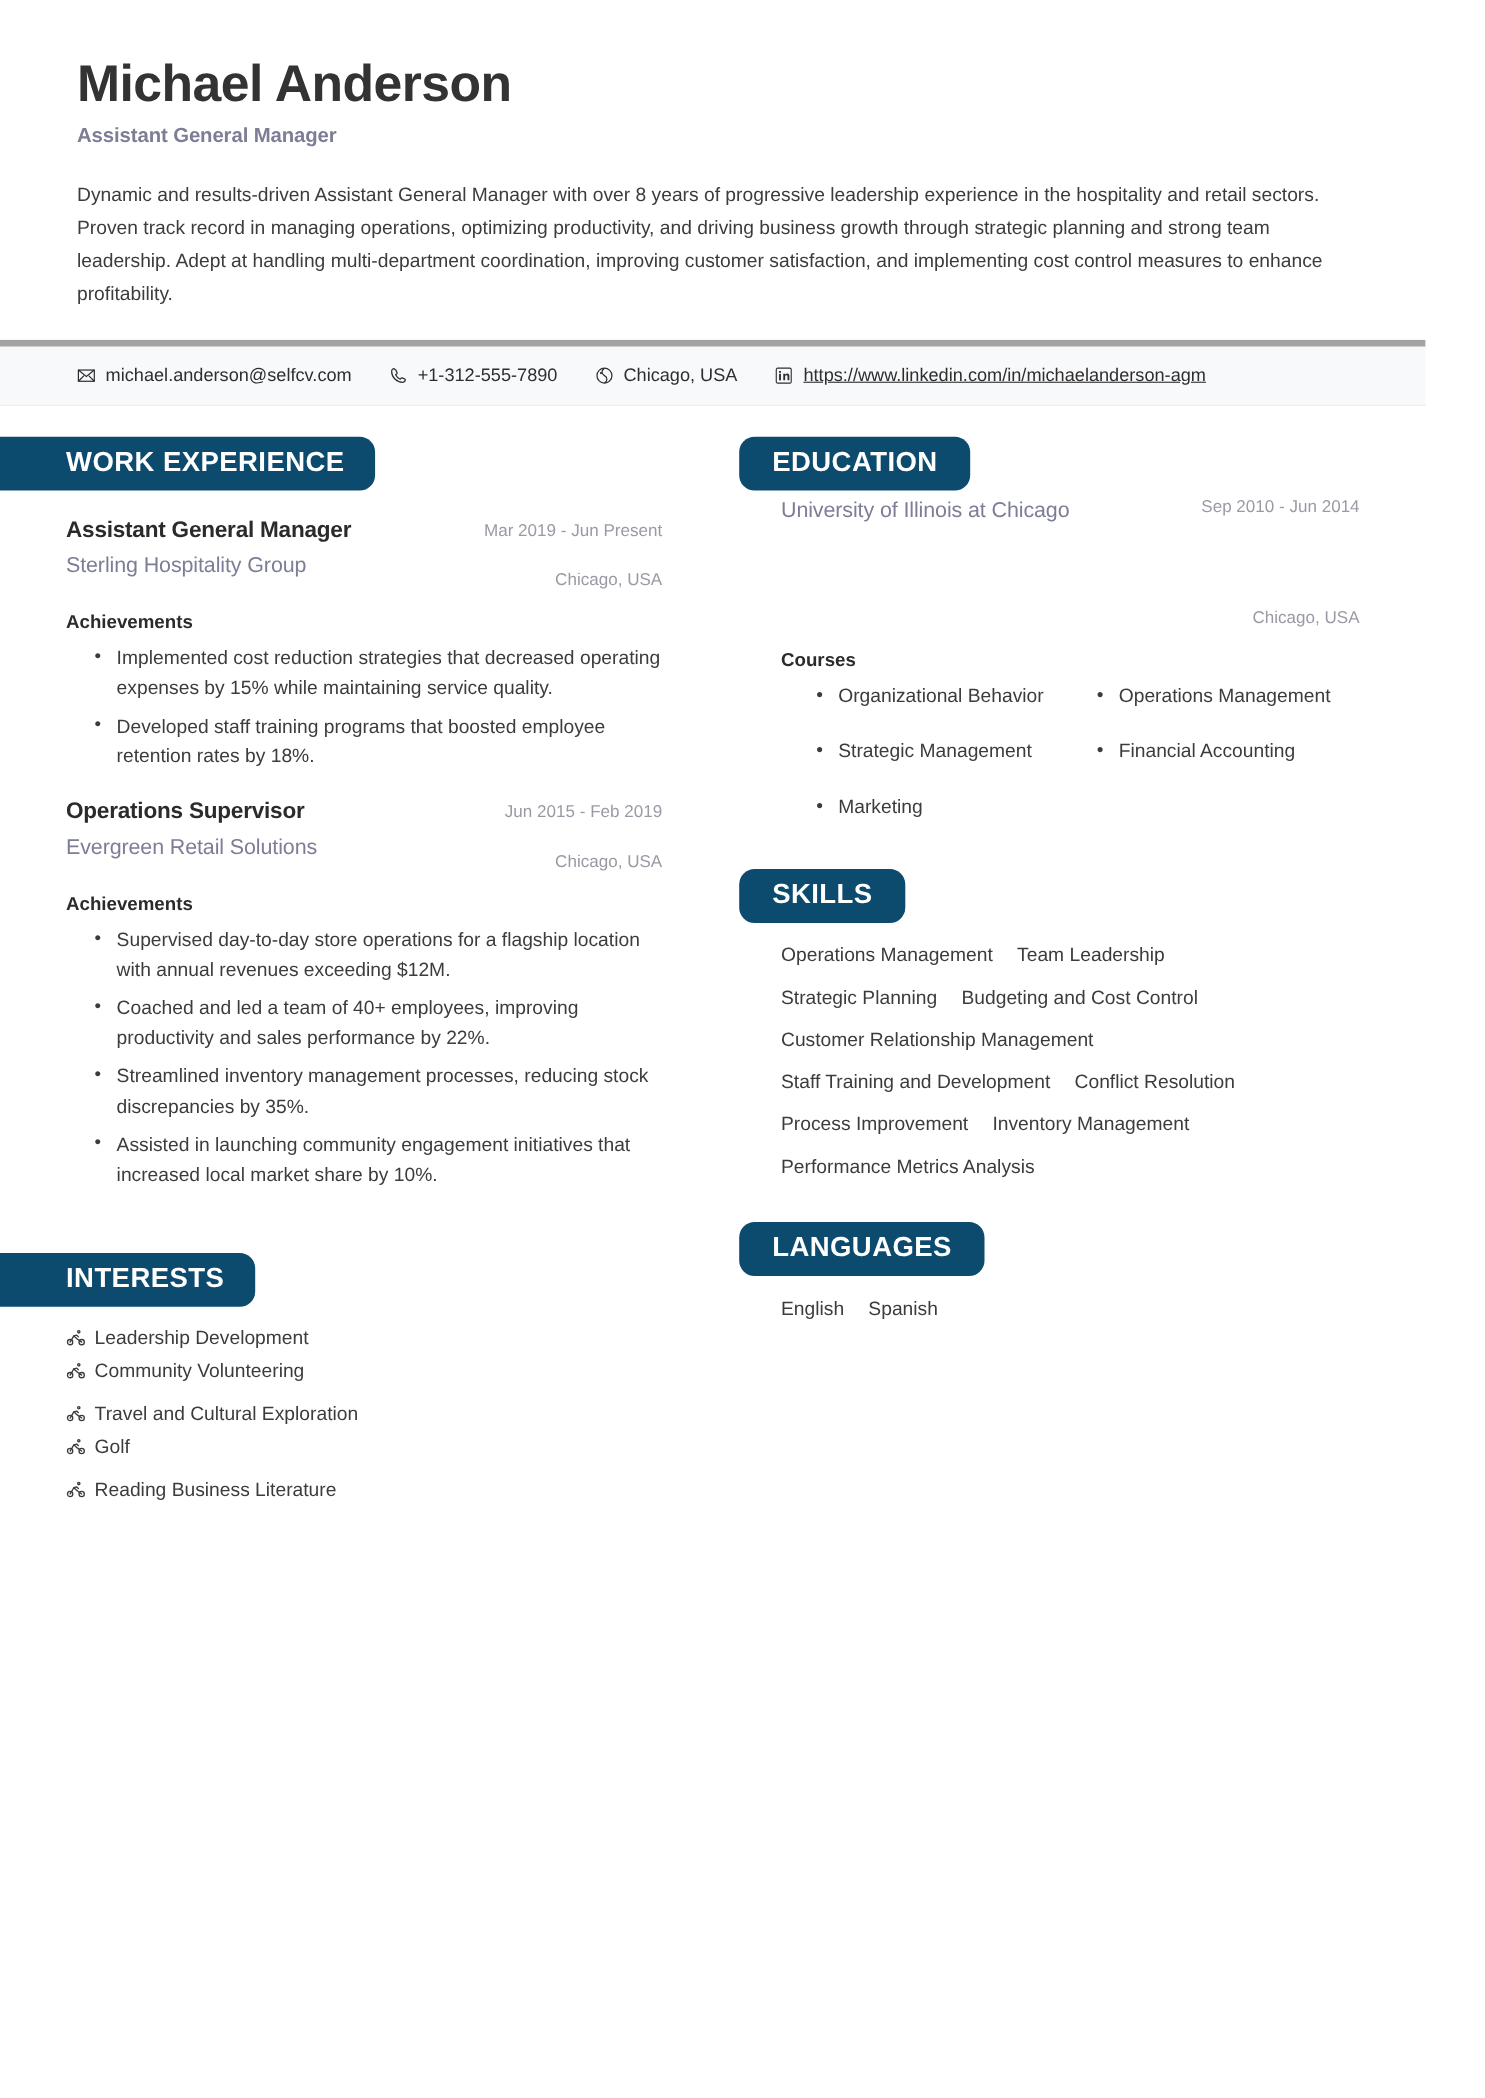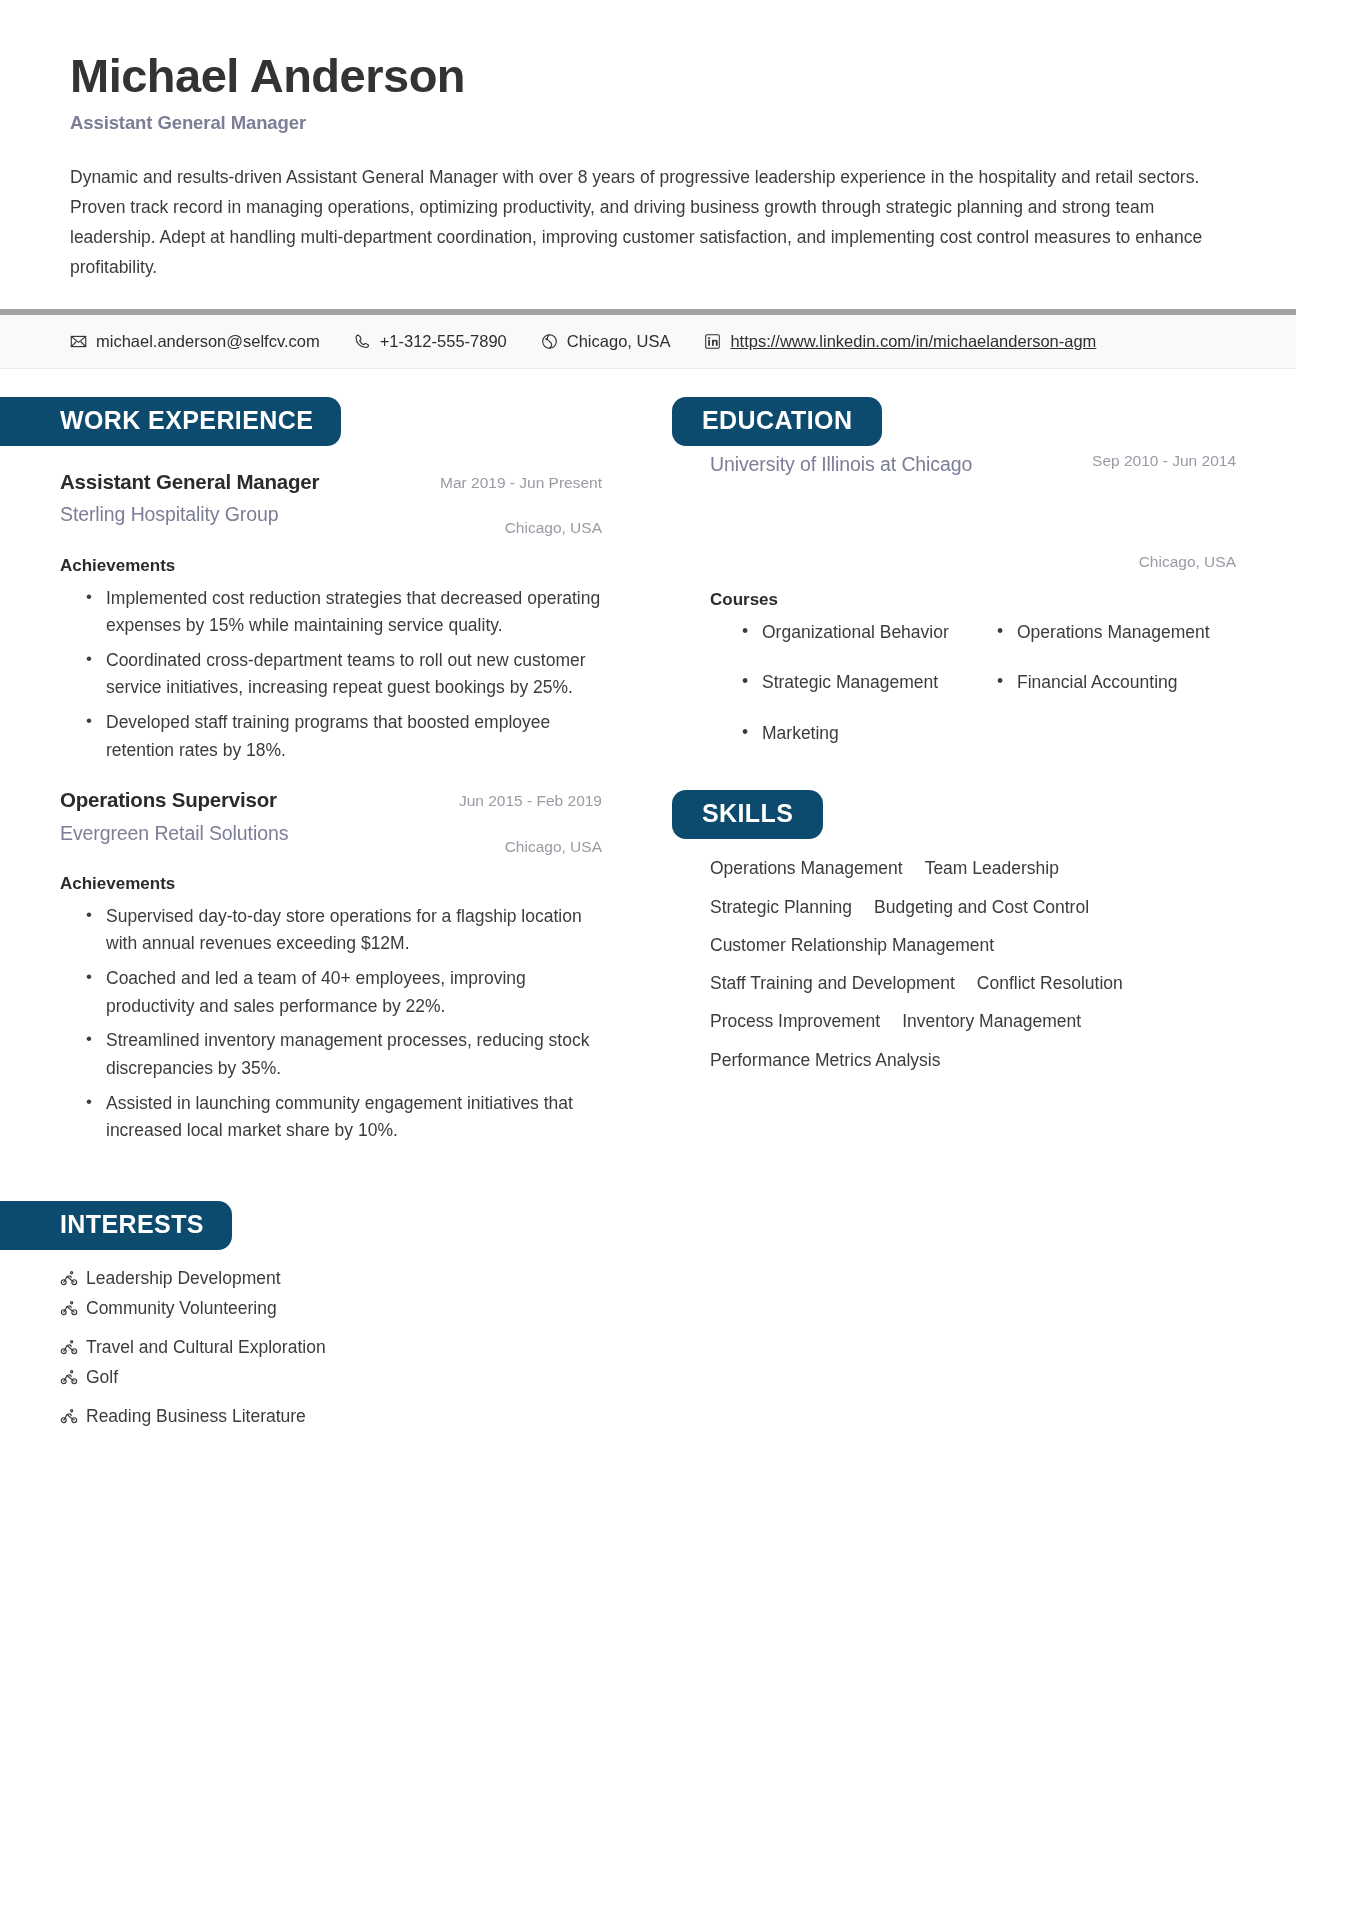--- a/index.html
+++ b/index.html
@@ -327,21 +327,20 @@
                 <div class="entry-org">Sterling Hospitality Group</div>
               </div>
               <div class="entry-meta">
                 <div class="entry-date">Mar 2019 - Jun Present</div>
                 <div class="entry-loc">Chicago, USA</div>
               </div>
             </div>
             <div class="sub-label">Achievements</div>
             <ul class="bullets">
               <li>Implemented cost reduction strategies that decreased operating expenses by 15% while maintaining service quality.</li>
-              <li>Coordinated cross-department teams to roll out new customer service initiatives, increasing repeat guest bookings by 25%.</li>
               <li>Developed staff training programs that boosted employee retention rates by 18%.</li>
             </ul>
           </div>
 
           <div class="entry">
             <div class="entry-row">
               <div class="entry-main">
                 <div class="entry-title">Operations Supervisor</div>
                 <div class="entry-org">Evergreen Retail Solutions</div>
               </div>
@@ -482,18 +481,27 @@
             <span class="chip">Customer Relationship Management</span>
             <span class="chip">Staff Training and Development</span>
             <span class="chip">Conflict Resolution</span>
             <span class="chip">Process Improvement</span>
             <span class="chip">Inventory Management</span>
             <span class="chip">Performance Metrics Analysis</span>
           </div>
         </div>
       </div>
 
+      <div class="section" style="margin-top:38px;">
+        <div class="pill pill-right">LANGUAGES</div>
+        <div class="section-body-right">
+          <div class="chip-wrap">
+            <span class="chip">English</span>
+            <span class="chip">Spanish</span>
+          </div>
+        </div>
+      </div>
 
     </div>
 
   </div>
 
 </div>
 
 </body></html>

